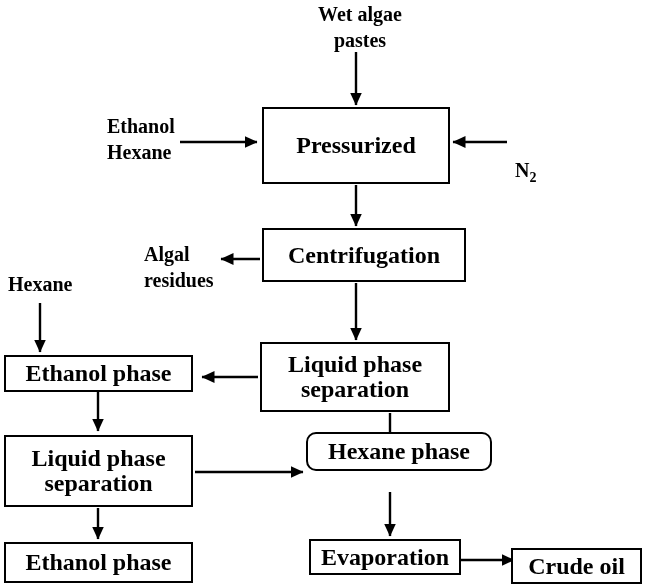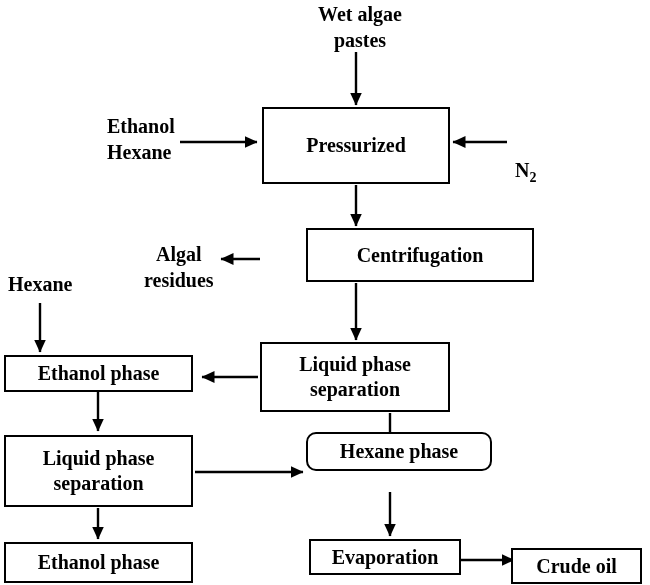--- a/index.html
+++ b/index.html
@@ -7,21 +7,21 @@
     position:relative;width:650px;height:585px;background:#ffffff;
     font-family:"Liberation Serif","DejaVu Serif",serif;
     font-weight:bold;color:#000;overflow:hidden;
   }
   #arrows{position:absolute;left:0;top:0;width:650px;height:585px;}
   #arrows line{stroke:#000;stroke-width:2.4;}
   .node{
     position:absolute;box-sizing:border-box;
     border:2px solid #000;background:#fff;
     display:flex;flex-direction:column;align-items:center;justify-content:center;
-    text-align:center;font-size:20px;line-height:25px;
+    text-align:center;font-size:24px;line-height:25px;
   }
   .flabel{
     position:absolute;font-size:20px;line-height:26px;white-space:nowrap;
   }
   .flabel.center{text-align:center;}
   sub{font-size:14px;line-height:0;}
 </style>
 </head>
 <body>
 
@@ -56,32 +56,32 @@
 
   <div class="flabel" style="left:107px;top:113px;">
     <div>Ethanol</div>
     <div>Hexane</div>
   </div>
 
   <div class="flabel" style="left:515px;top:125px;margin-top:32px;">
     <span>N</span><sub>2</sub>
   </div>
 
-  <div class="flabel" style="left:144px;top:241px;text-align:center;">
+  <div class="flabel" style="left:144px;top:241px;">
     <div>Algal</div>
     <div>residues</div>
   </div>
 
   <div class="flabel" style="left:8px;top:271px;">Hexane</div>
 
   <div class="node" style="left:262px;top:107px;width:188px;height:77px;">
     <div>Pressurized</div>
   </div>
 
-  <div class="node" style="left:262px;top:228px;width:228px;height:54px;margin-left:44px;">
+  <div class="node" style="left:262px;top:228px;width:204px;height:54px;">
     <div>Centrifugation</div>
   </div>
 
   <div class="node" style="left:260px;top:342px;width:190px;height:70px;">
     <div>Liquid phase</div>
     <div>separation</div>
   </div>
 
   <div class="node" style="left:4px;top:355px;width:189px;height:37px;">
     <div>Ethanol phase</div>

